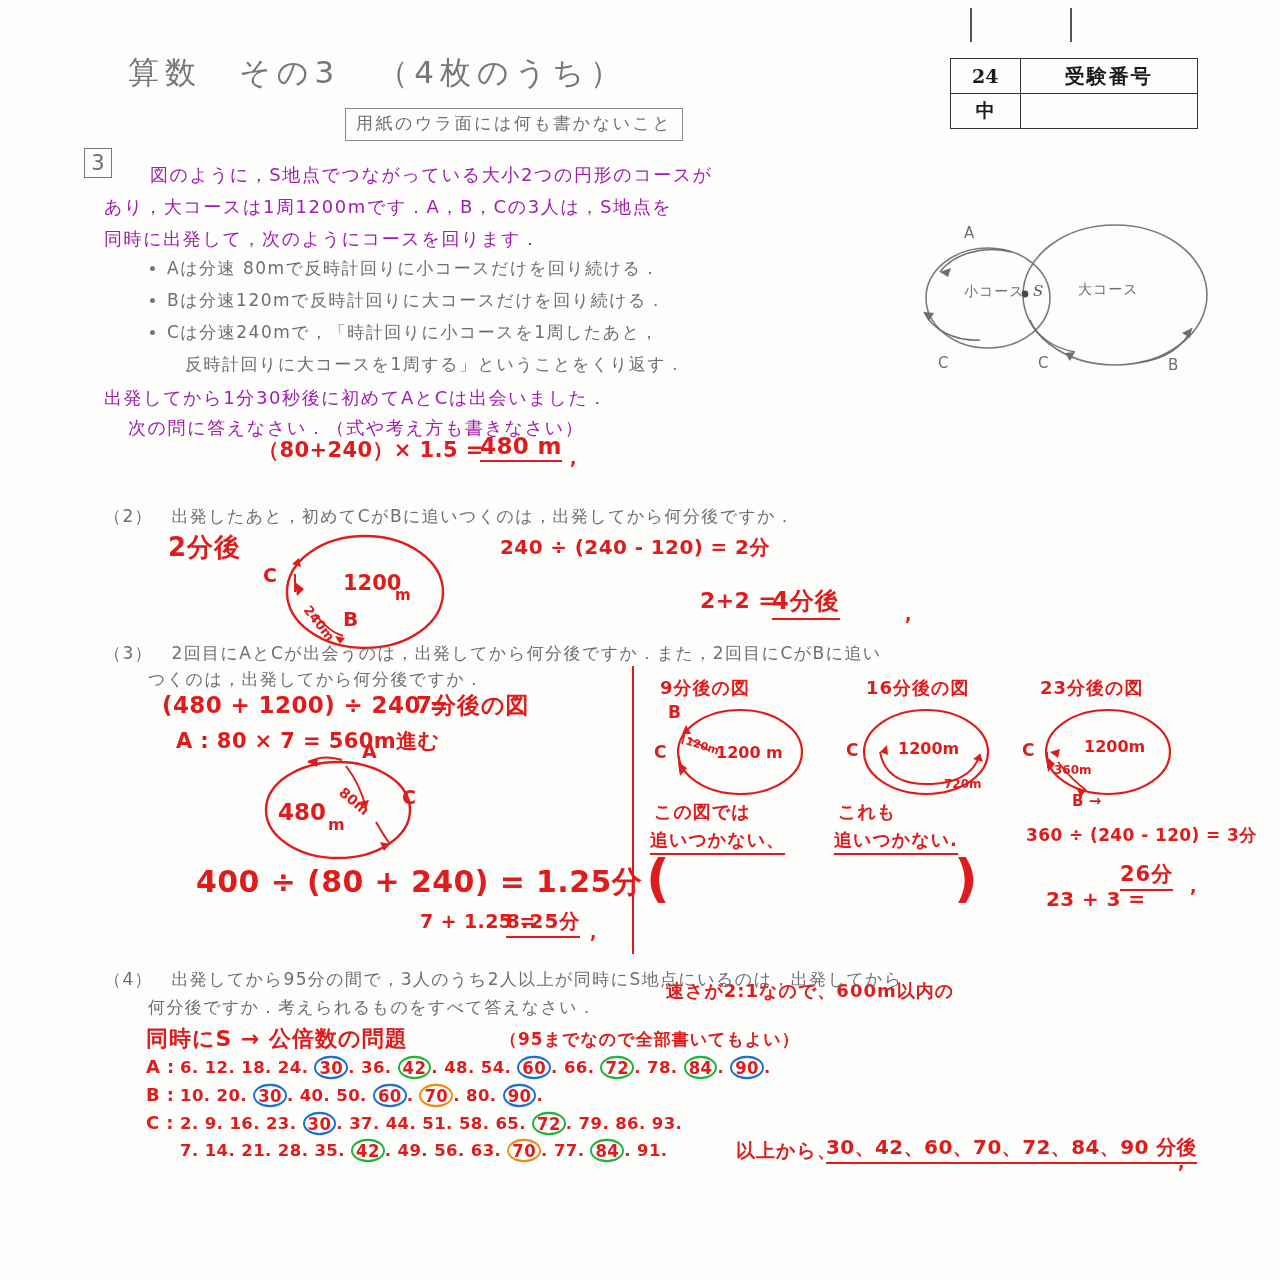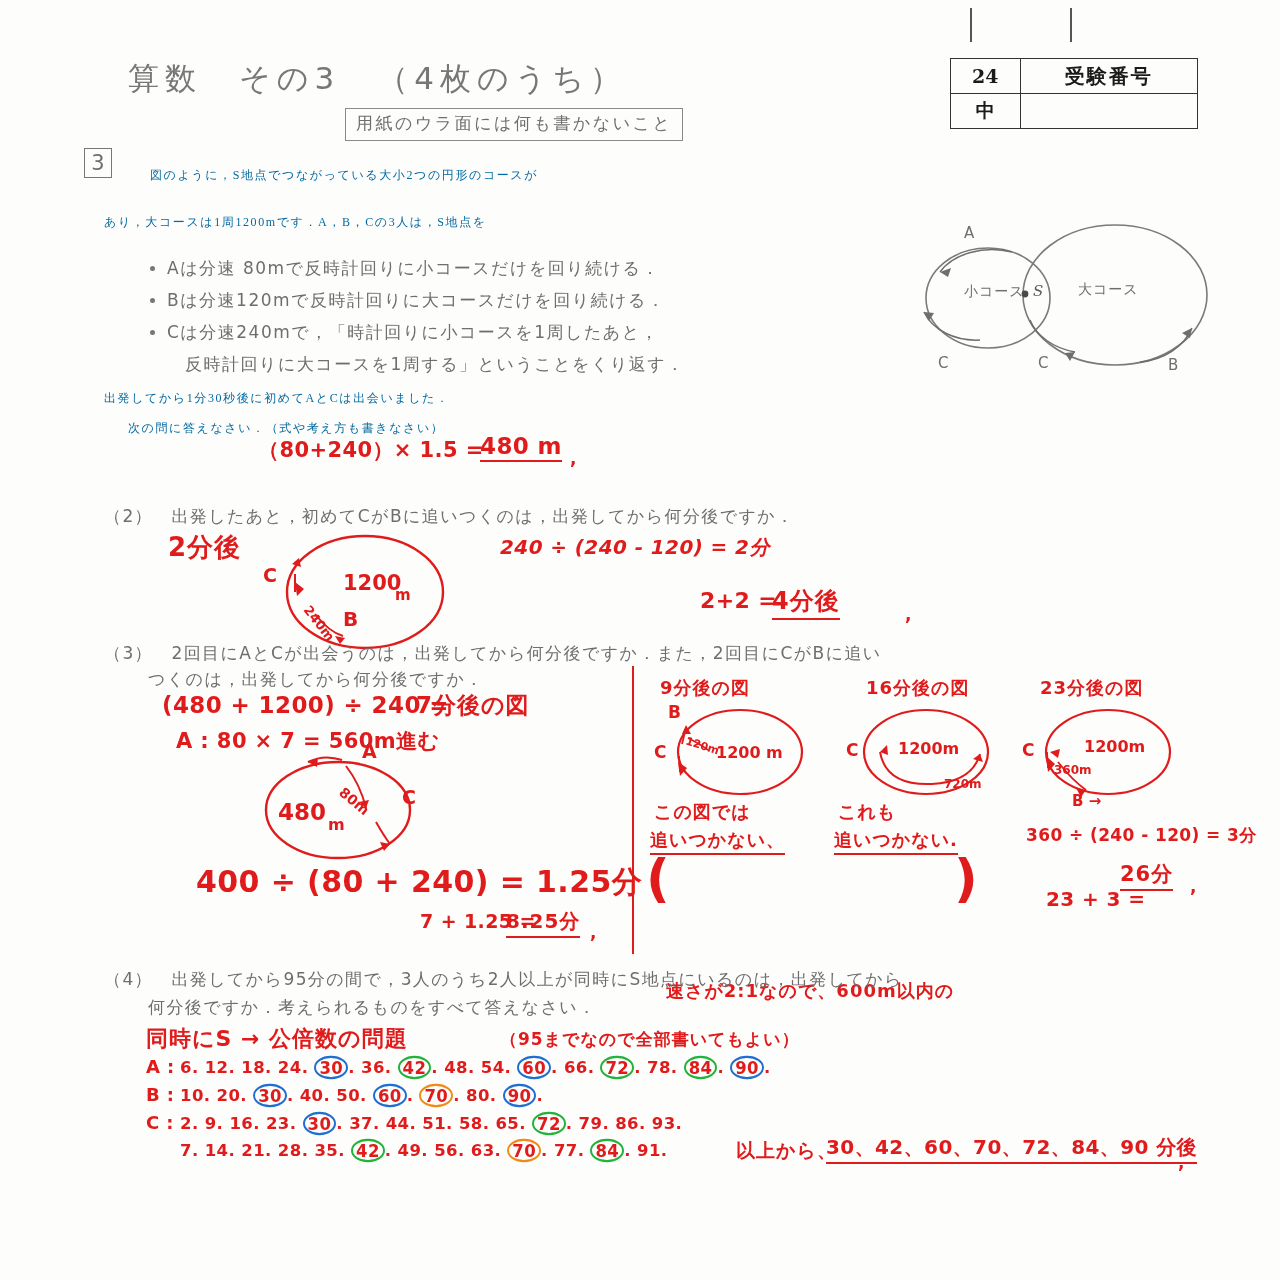--- a/index.html
+++ b/index.html
@@ -24,21 +24,20 @@
   }
   
   .abs { position: absolute; }
 
   
   .printed {
     color: #6e6e6e;
     font-family: "DejaVu Sans", sans-serif;
     white-space: pre;
     letter-spacing: 0.5px;
-    margin-top: 6px;
   }
   .title {
     color: #777;
     font-size: 31px;
     letter-spacing: 6px;
   }
   .note-box {
     border: 1.5px solid #8a8a8a;
     color: #6e6e6e;
     font-size: 17px;
@@ -49,26 +48,25 @@
   .qnum-box {
     border: 1.5px solid #777;
     color: #6e6e6e;
     font-size: 21px;
     width: 26px;
     height: 28px;
     text-align: center;
     line-height: 28px;
   }
   .body-text {
-    color: #0369a1;
-    font-size: 12px;
+    color: #a21caf;
+    font-size: 18px;
     line-height: 30px;
     letter-spacing: 1.6px;
     white-space: pre;
-    font-family: Liberation Serif, serif;
   }
   .bullet-line {
     color: #6e6e6e;
     font-size: 17px;
     letter-spacing: 1.5px;
     white-space: pre;
   }
   .bullet-dot {
     display: inline-block;
     width: 5px; height: 5px;
@@ -159,21 +157,22 @@
     <tr>
       <td style="height:32px;">中</td>
       <td style="height:32px;"></td>
     </tr>
   </tbody>
     </table>
 
   <div class="abs qnum-box" style="left:84px;top:148px;">3</div>
 
   <div class="abs body-text" style="left:150px;top:160px;">図のように，S地点でつながっている大小2つの円形のコースが</div>
-  <div class="abs body-text" style="left:104px;top:192px;margin-top:15px;">あり，大コースは1周1200mです．A，B，Cの3人は，S地点を</div>
+  <div class="abs body-text" style="left:104px;top:192px;">あり，大コースは1周1200mです．A，B，Cの3人は，S地点を</div>
+  <div class="abs body-text" style="left:104px;top:224px;">同時に出発して，次のようにコースを回ります．</div>
 
   <div class="abs" style="left:150px;top:257px;">
     <span class="bullet-dot"></span><span class="bullet-line">Aは分速 80mで反時計回りに小コースだけを回り続ける．</span>
   </div>
   <div class="abs" style="left:150px;top:289px;">
     <span class="bullet-dot"></span><span class="bullet-line">Bは分速120mで反時計回りに大コースだけを回り続ける．</span>
   </div>
   <div class="abs" style="left:150px;top:321px;">
     <span class="bullet-dot"></span><span class="bullet-line">Cは分速240mで，「時計回りに小コースを1周したあと，</span>
   </div>
@@ -222,21 +221,21 @@
     <path d="M 40 44 l 0 18" stroke="#e01b1b" stroke-width="2" fill="none"></path>
     <path d="M 60 84 q 14 18 28 22" stroke="#e01b1b" stroke-width="2" fill="none"></path>
     <path d="M 90 108 l -10 -2 l 5 8 z" fill="#e01b1b"></path>
     <text x="8" y="52" font-family="DejaVu Sans, sans-serif" font-size="19" font-weight="bold" fill="#e01b1b">C</text>
     <text x="88" y="60" font-family="DejaVu Sans, sans-serif" font-size="21" font-weight="bold" fill="#e01b1b">1200</text>
     <text x="140" y="70" font-family="DejaVu Sans, sans-serif" font-size="15" font-weight="bold" fill="#e01b1b">m</text>
     <text x="48" y="80" font-family="DejaVu Sans, sans-serif" font-size="13" font-weight="bold" fill="#e01b1b" transform="rotate(52 48 80)">240m</text>
     <text x="88" y="96" font-family="DejaVu Sans, sans-serif" font-size="20" font-weight="bold" fill="#e01b1b">B</text>
   </svg>
 
-  <div class="abs hand" style="left:500px;top:534px;font-size:20px;font-style:italic;">240 ÷ (240 - 120) = 2分</div>
+  <div class="abs hand" style="left:500px;top:534px;font-size:20px;">240 ÷ (240 - 120) = 2分</div>
   <div class="abs hand" style="left:700px;top:588px;font-size:22px;">2+2 =</div>
   <div class="abs hand hand-jp u-line" style="left:772px;top:585px;font-size:24px;">4分後</div>
   <div class="abs comma-mark" style="left:905px;top:604px;">,</div>
 
   <div class="abs q-label" style="left:104px;top:642px;">（3）　2回目にAとCが出会うのは，出発してから何分後ですか．また，2回目にCがBに追い</div>
   <div class="abs q-label" style="left:148px;top:668px;">つくのは，出発してから何分後ですか．</div>
 
   <div class="abs divider-v" style="left:632px;top:666px;height:288px;"></div>
 
   <div class="abs hand" style="left:162px;top:692px;font-size:23px;">(480 + 1200) ÷ 240 =</div>

